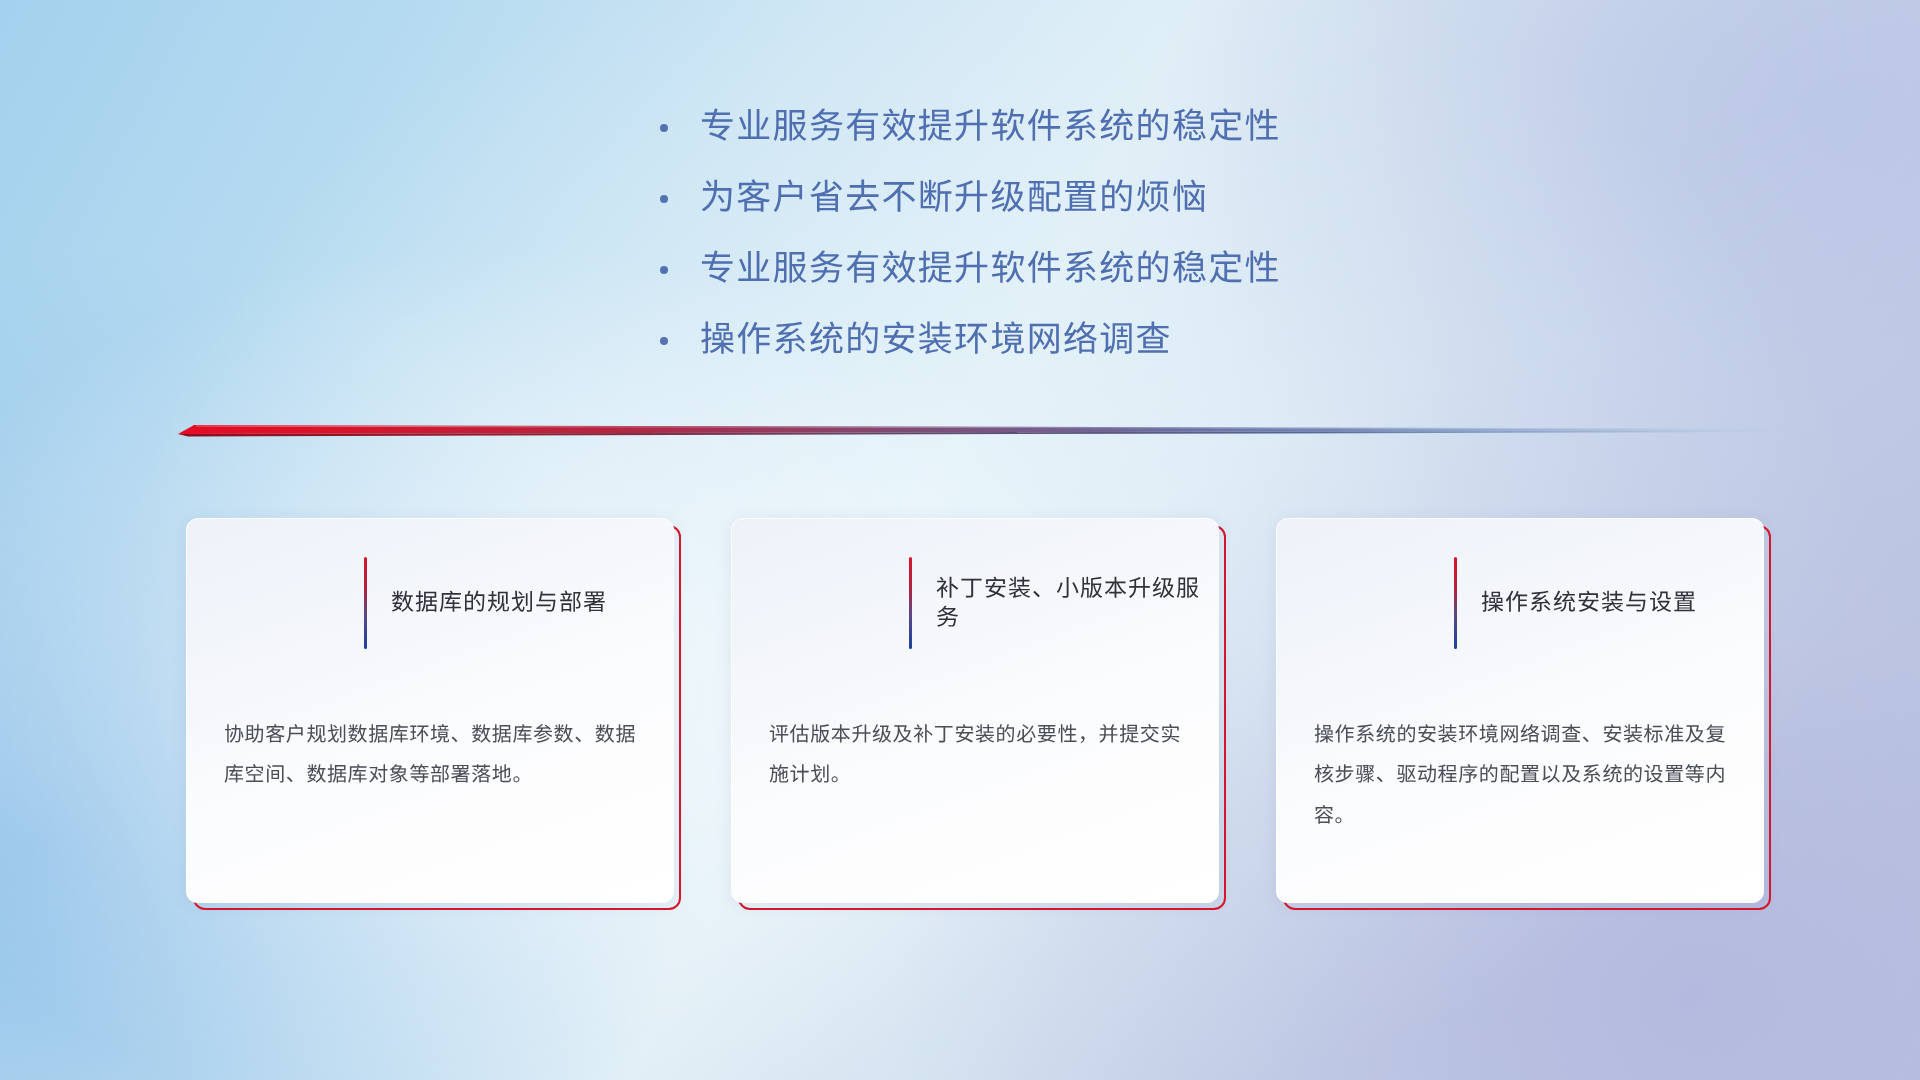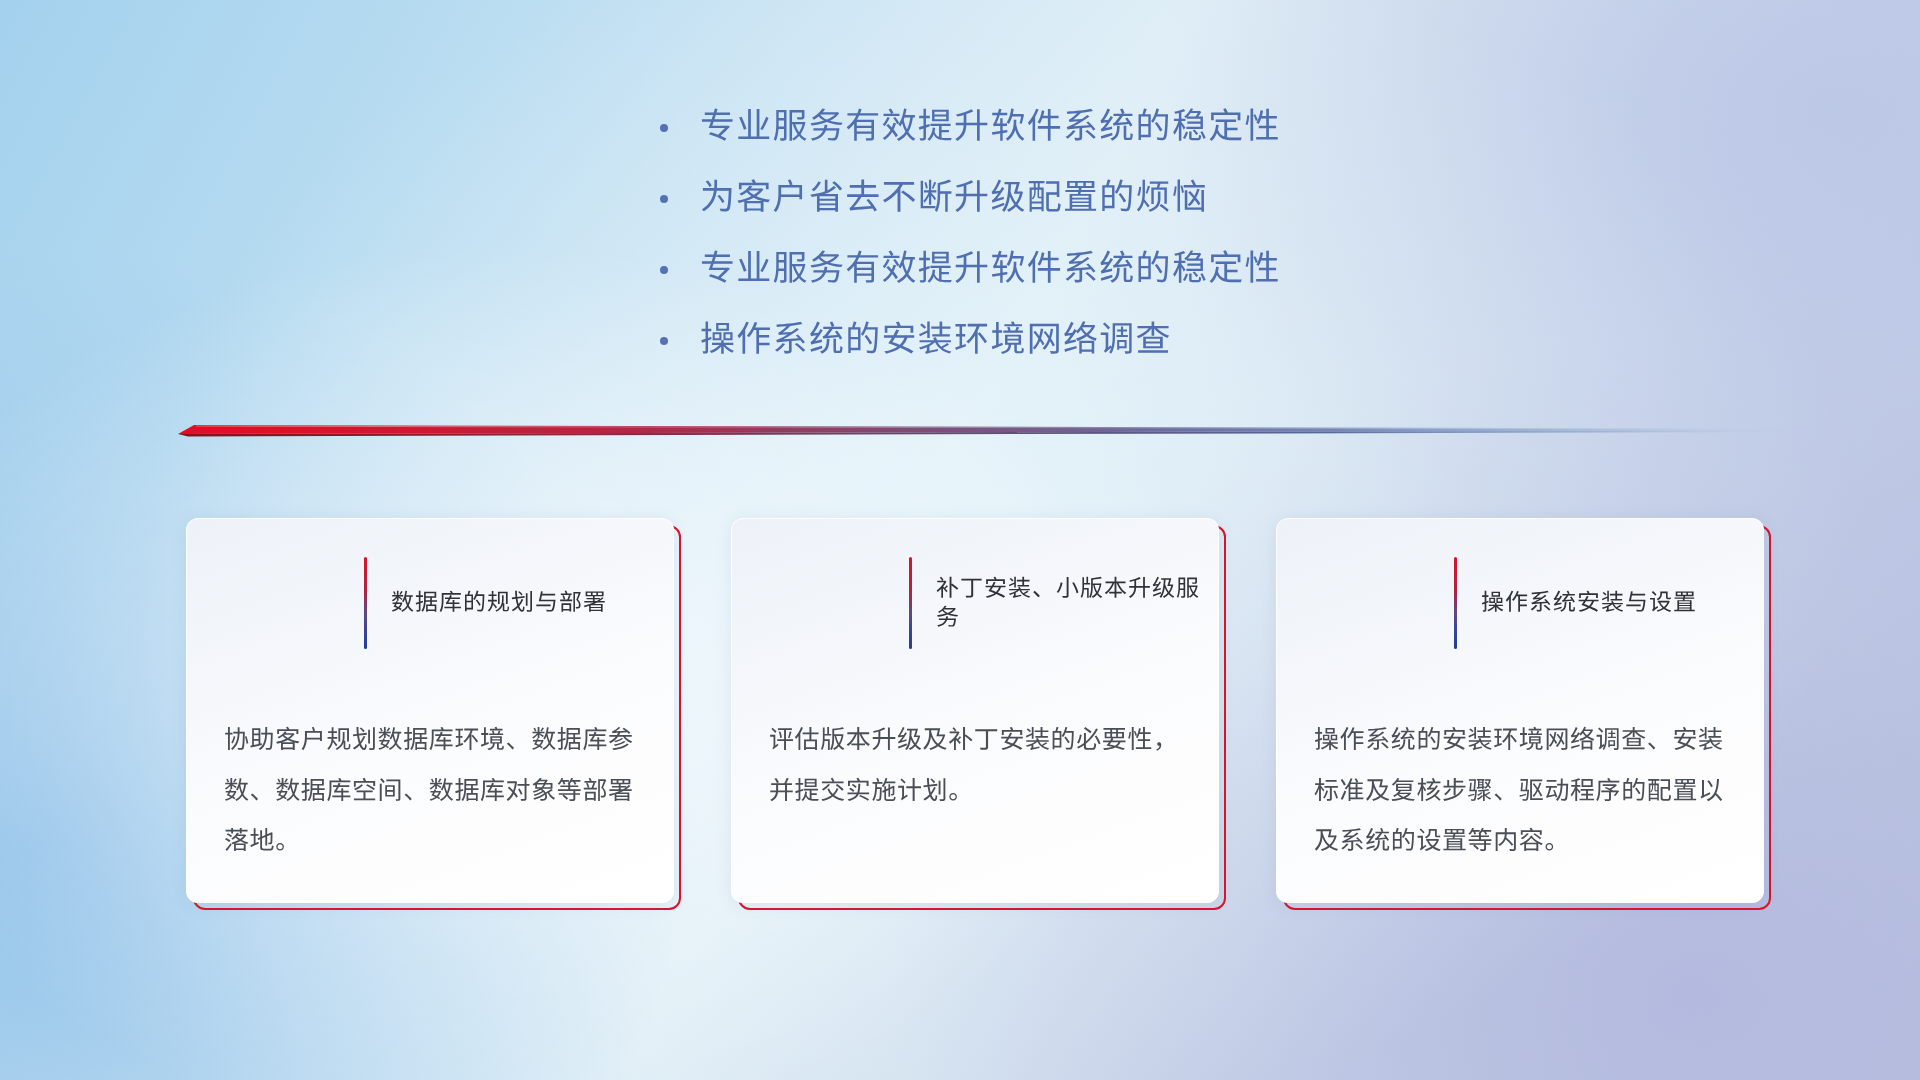--- a/index.html
+++ b/index.html
@@ -188,21 +188,21 @@
     font-weight: 400;
     letter-spacing: 1px;
     padding-right: 14px;
   }
 
   .card-body {
     position: absolute;
     left: 38px;
     right: 34px;
     top: 196px;
-    font-size: 25px;
+    font-size: 20px;
     line-height: 2.02;
     color: #4a4e56;
     letter-spacing: 0.6px;
     font-weight: 400;
   }
 </style>
 </head>
 <body>
 
 <div id="slide">

